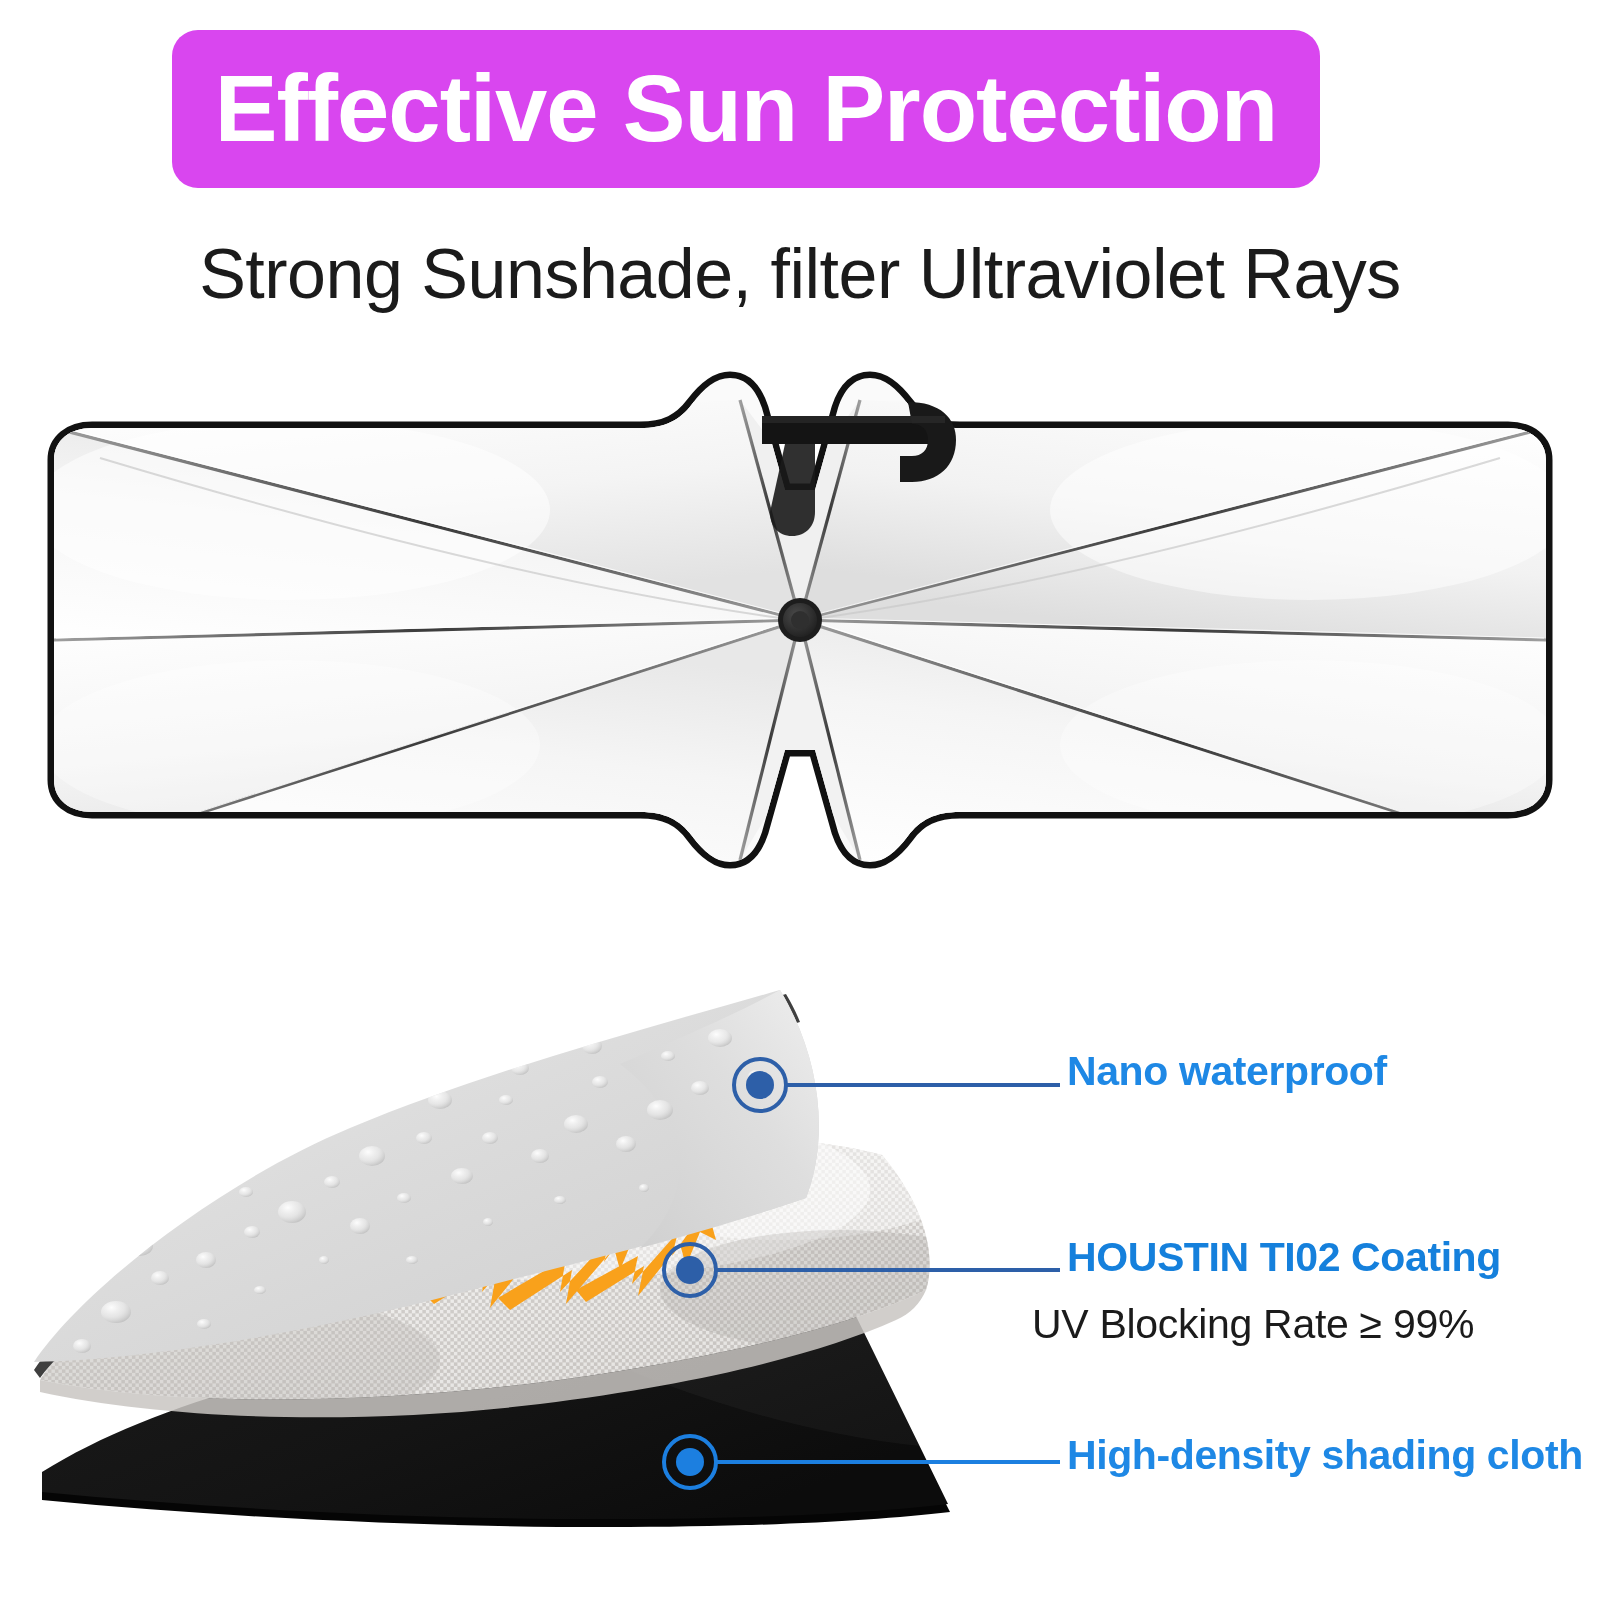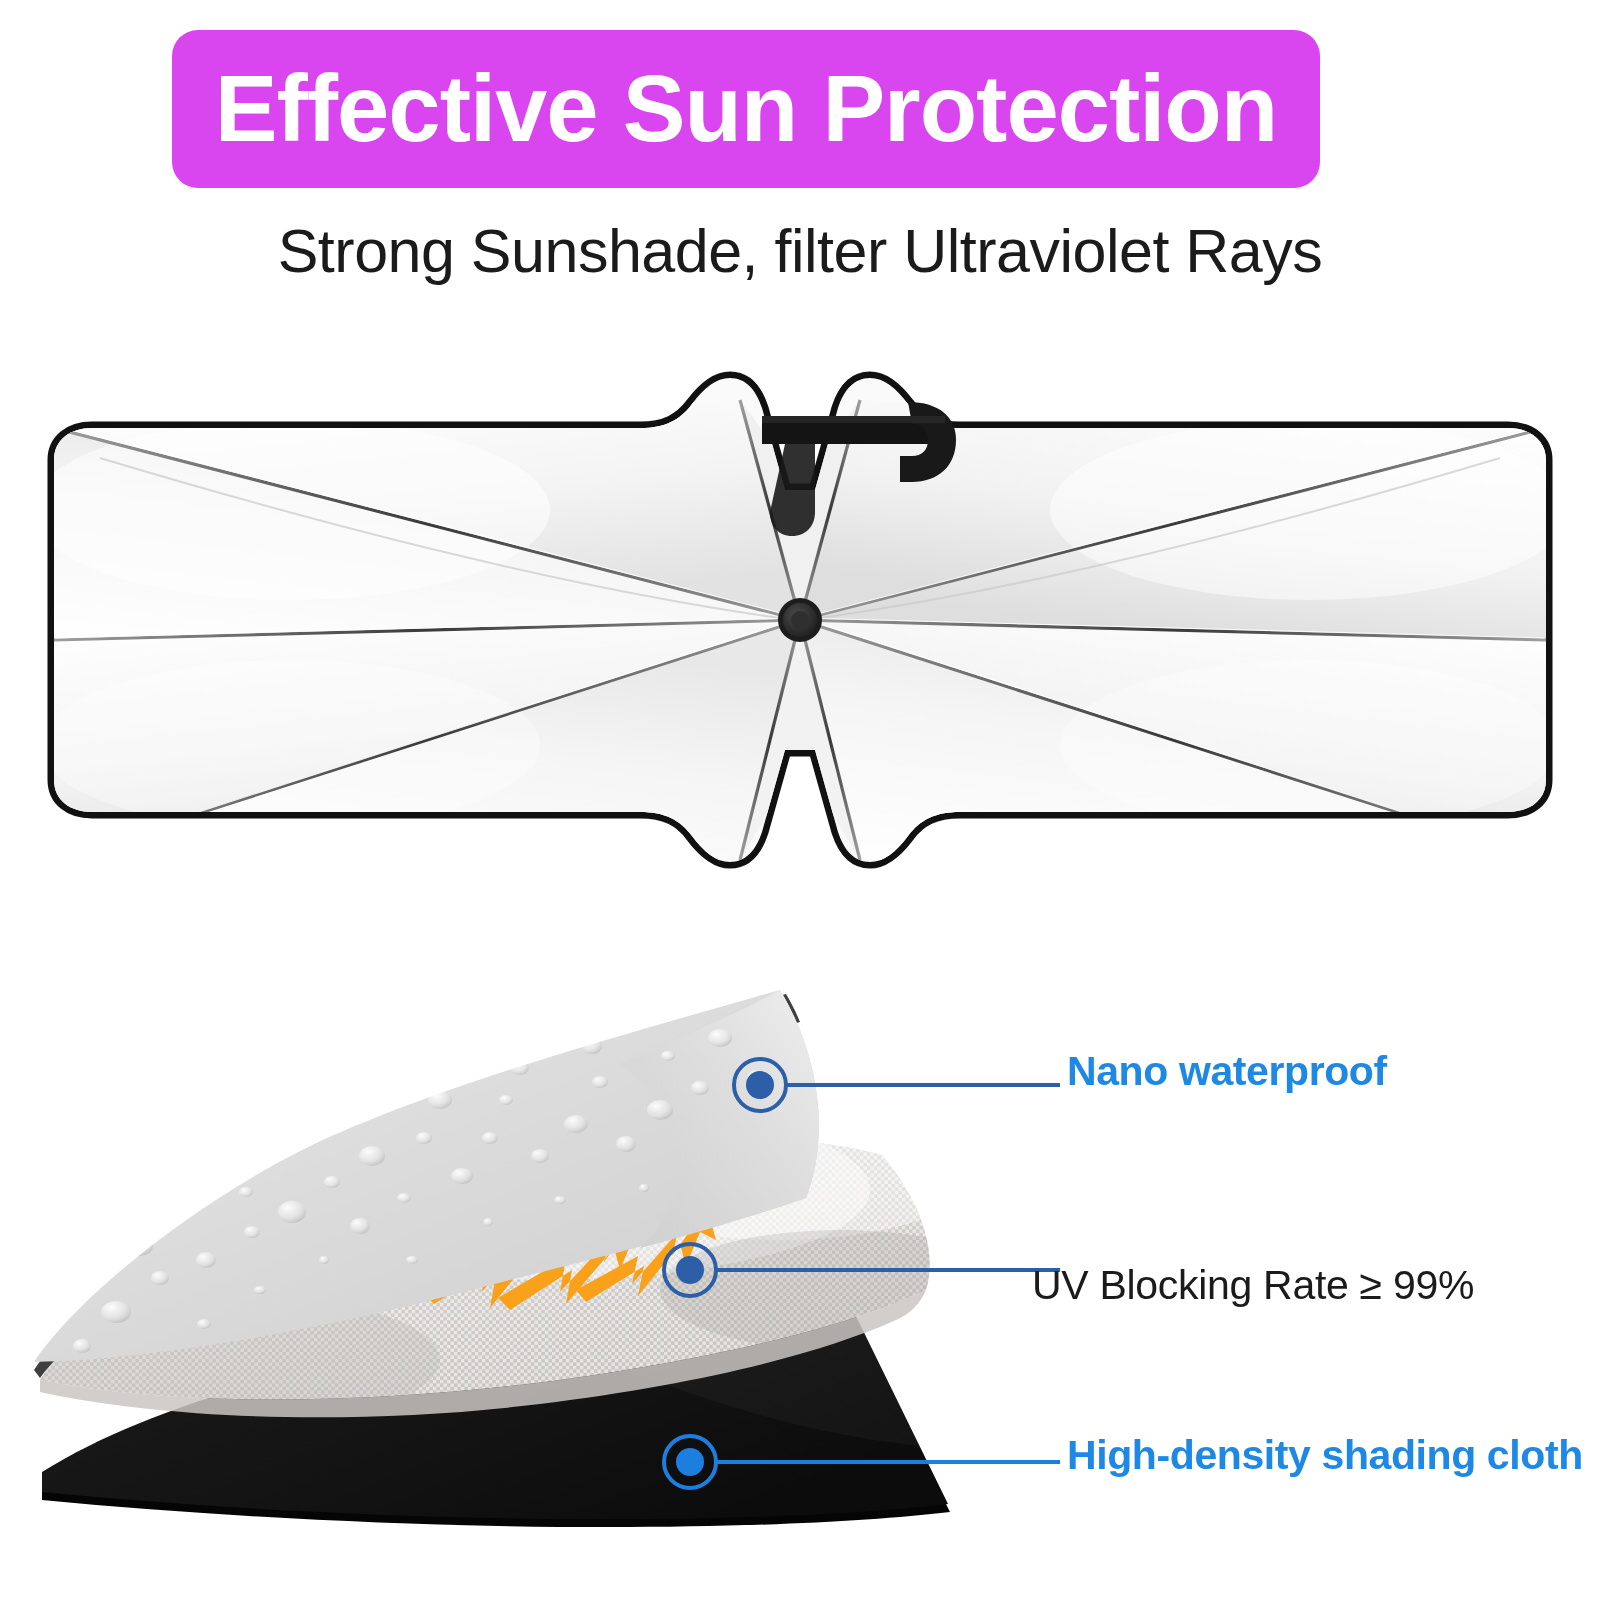--- a/index.html
+++ b/index.html
@@ -34,25 +34,25 @@
     color: #ffffff;
     font-size: 94px;
     font-weight: bold;
     letter-spacing: -1px;
     line-height: 1;
     white-space: nowrap;
   }
   #header-subtitle {
     position: absolute;
     left: 0;
-    top: 216px;
+    top: 234px;
     width: 1600px;
     text-align: center;
     color: #1b1b1b;
-    font-size: 61px;
+    font-size: 70px;
     font-weight: normal;
     letter-spacing: -0.5px;
     white-space: nowrap;
   }
 
   
   #product-hero {
     position: absolute;
     left: 40px;
     top: 340px;
@@ -84,21 +84,21 @@
     line-height: 1.15;
     margin-left: 35px;
   }
   .callout-title.deep { color: #1580DC; }
   .callout-sub {
     font-size: 41px;
     font-weight: normal;
     color: #1b1b1b;
     letter-spacing: -0.3px;
     line-height: 1.25;
-    margin-top: 26px;
+    margin-top: 18px;
   }
   #callout-nano      { left: 1032px; top: 1048px; }
   #callout-coating   { left: 1032px; top: 1234px; }
   #callout-shading   { left: 1032px; top: 1432px; }
 </style>
 </head>
 <body>
 
 <div id="header-banner">
   <div id="header-title">Effective Sun Protection</div>
@@ -408,18 +408,19 @@
       <line x1="696" y1="502" x2="1040" y2="502" stroke="#1C7FE0" stroke-width="4"></line>
     </g>
   </svg>
 </div>
 
 <div class="callout" id="callout-nano">
   <div class="callout-title">Nano waterproof</div>
 </div>
 
 <div class="callout" id="callout-coating">
+  <div class="callout-title deep">HOUSTIN TI02 Coating</div>
   <div class="callout-sub">UV Blocking Rate ≥ 99%</div>
 </div>
 
 <div class="callout" id="callout-shading">
   <div class="callout-title">High-density shading cloth</div>
 </div>
 
 </body></html>

